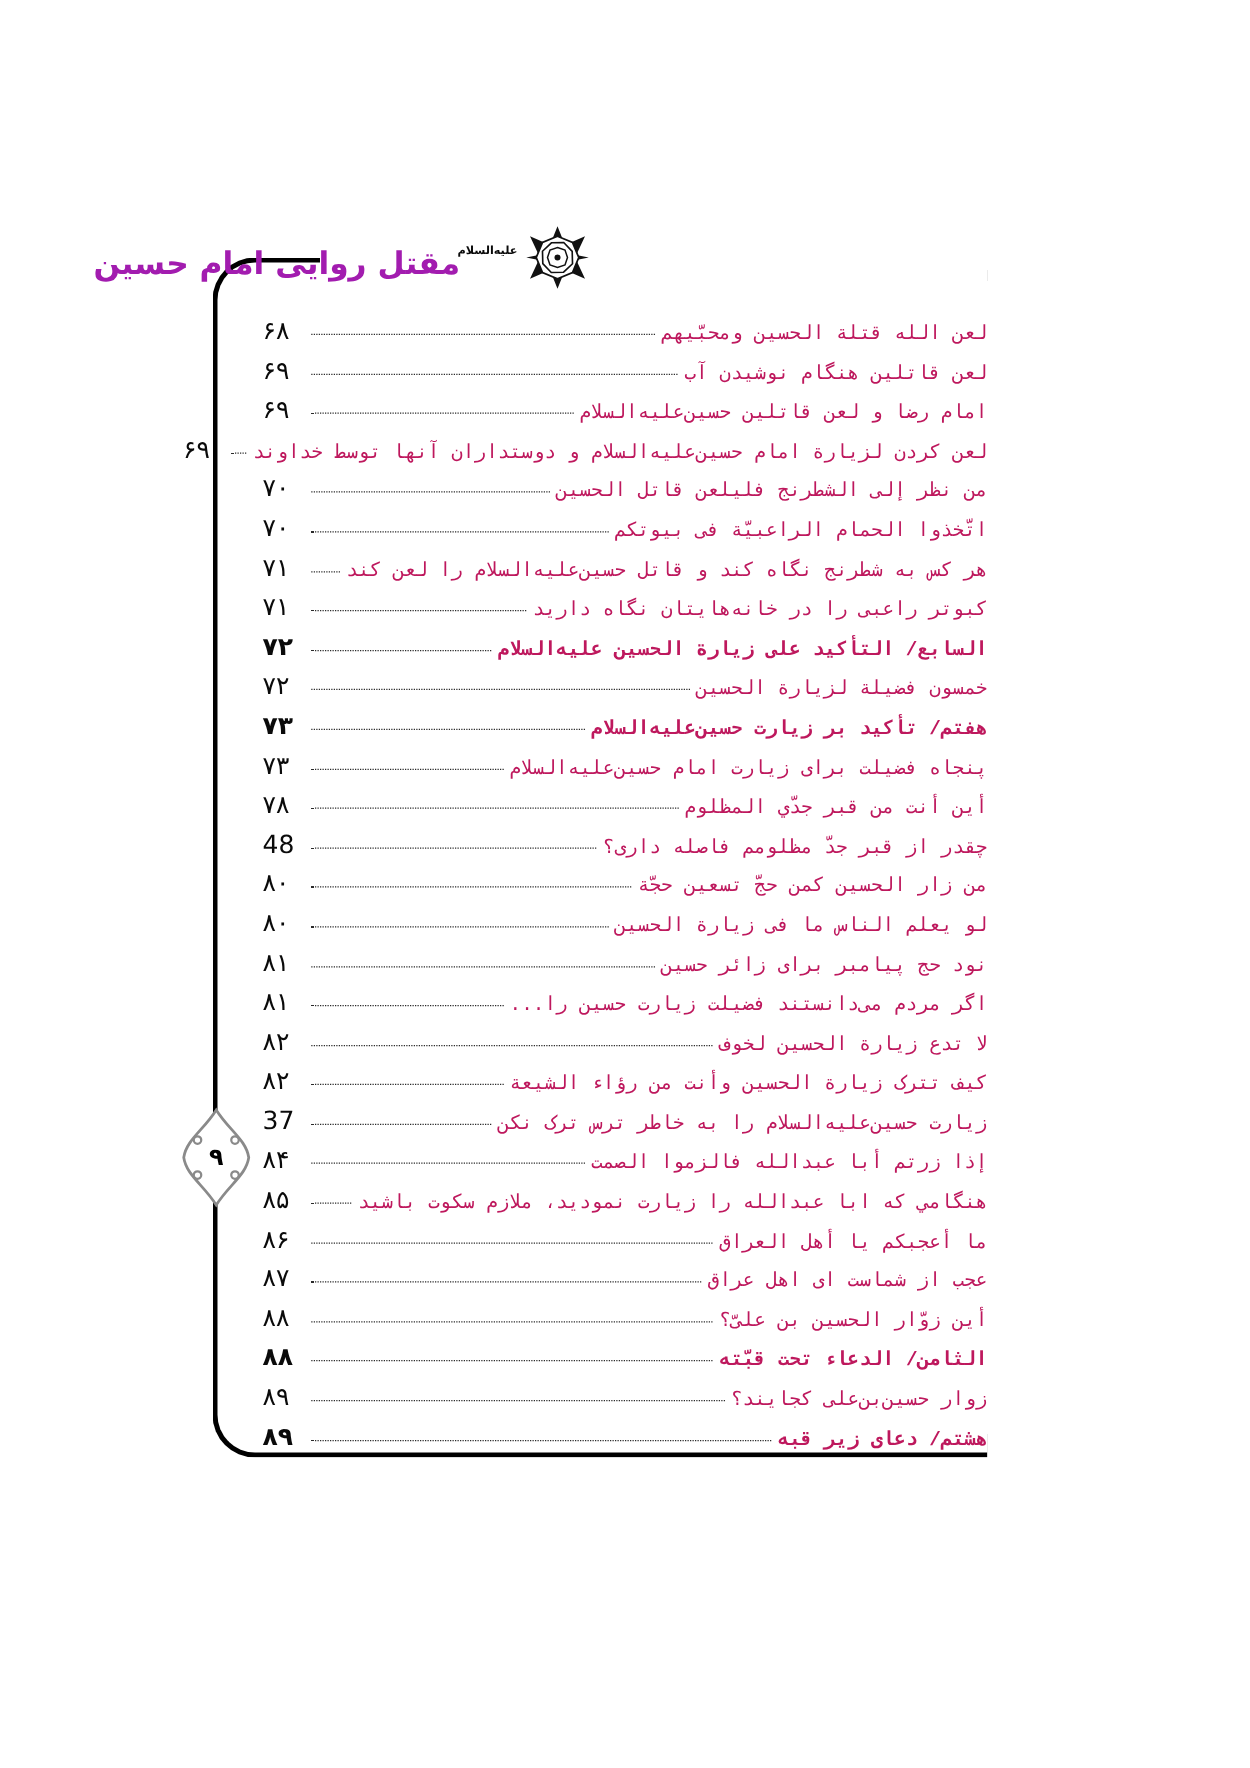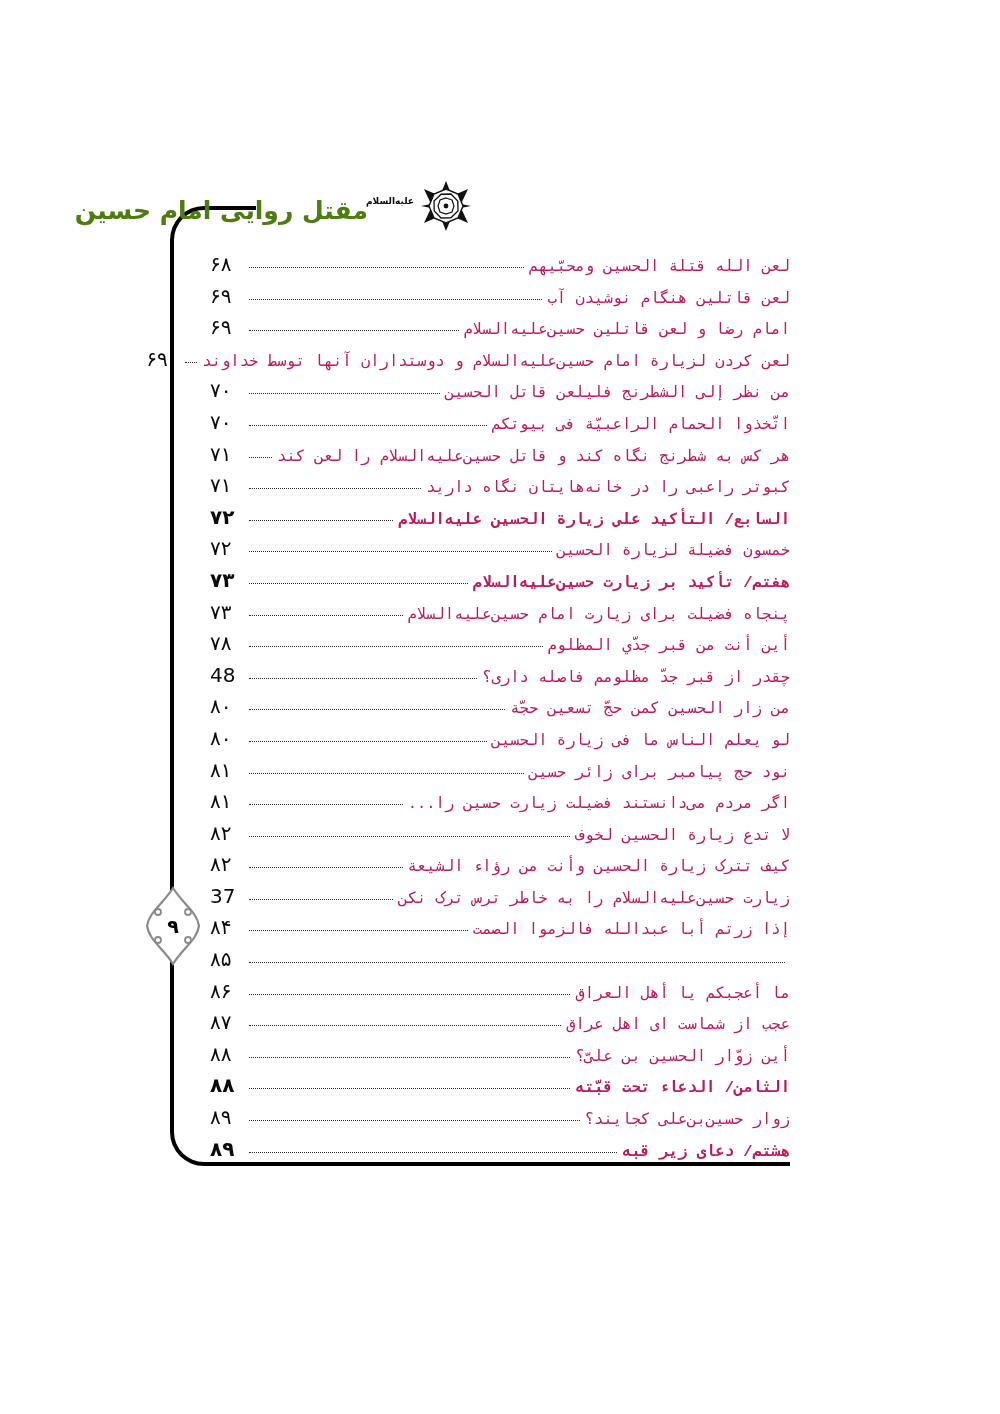--- a/index.html
+++ b/index.html
@@ -77,21 +77,21 @@
     flex-direction: row;
     align-items: flex-end;
     white-space: nowrap;
   }
   .header-title {
     font-family: "DejaVu Sans", "Liberation Sans", sans-serif;
     font-size: 25px;
     font-weight: bold;
     letter-spacing: -0.5px;
     line-height: 1;
-    color: #4d7c0f;
+    color: #a21caf;
   }
   .header-honorific {
     font-size: 9px;
     font-weight: bold;
     color: #0a0a0a;
     position: relative;
     top: -17px;
     right: 2px;
     margin-top: 24px;
   }
@@ -321,20 +321,21 @@
         <span class="toc-title">زیارت حسین‌علیه‌السلام را به خاطر ترس ترک نکن</span>
         <span class="toc-leader"></span>
         <span class="toc-page">37</span>
       </div>
       <div class="toc-row">
         <span class="toc-title">إذا زرتم أبا عبدالله فالزموا الصمت</span>
         <span class="toc-leader"></span>
         <span class="toc-page">۸۴</span>
       </div>
       <div class="toc-row">
+        <span class="toc-title">هنگامي که ابا عبدالله را زیارت نمودید، ملازم سکوت باشید</span>
         <span class="toc-leader"></span>
         <span class="toc-page">۸۵</span>
       </div>
       <div class="toc-row">
         <span class="toc-title">ما أعجبکم یا أهل العراق</span>
         <span class="toc-leader"></span>
         <span class="toc-page">۸۶</span>
       </div>
       <div class="toc-row">
         <span class="toc-title">عجب از شماست ای اهل عراق</span>

